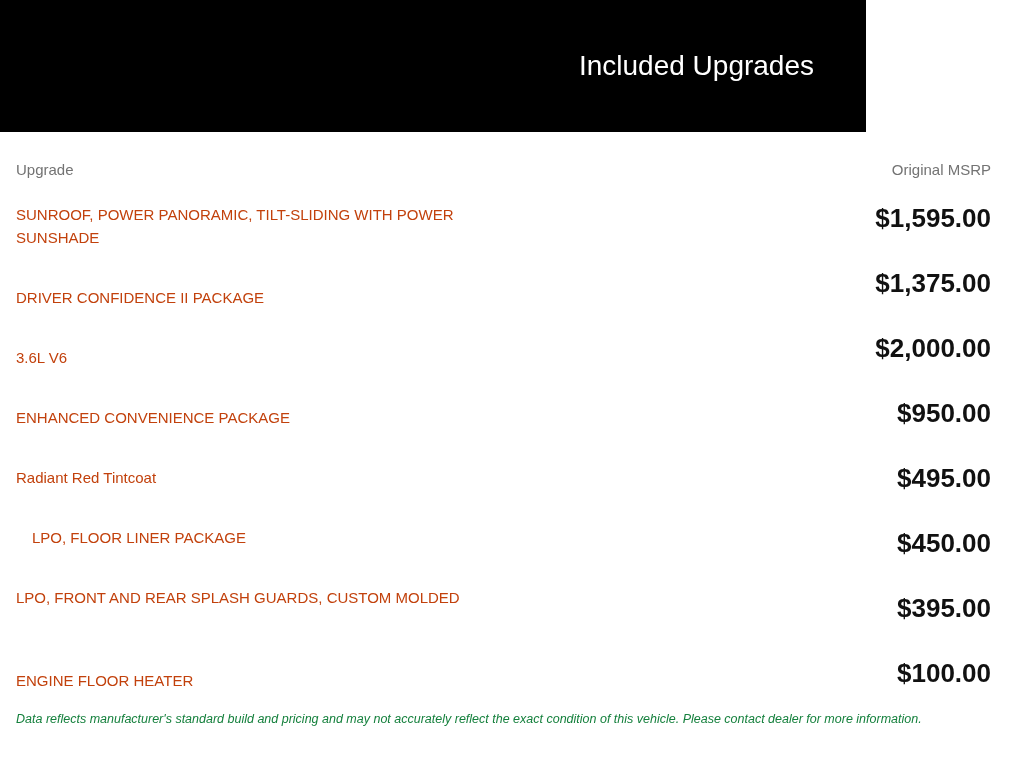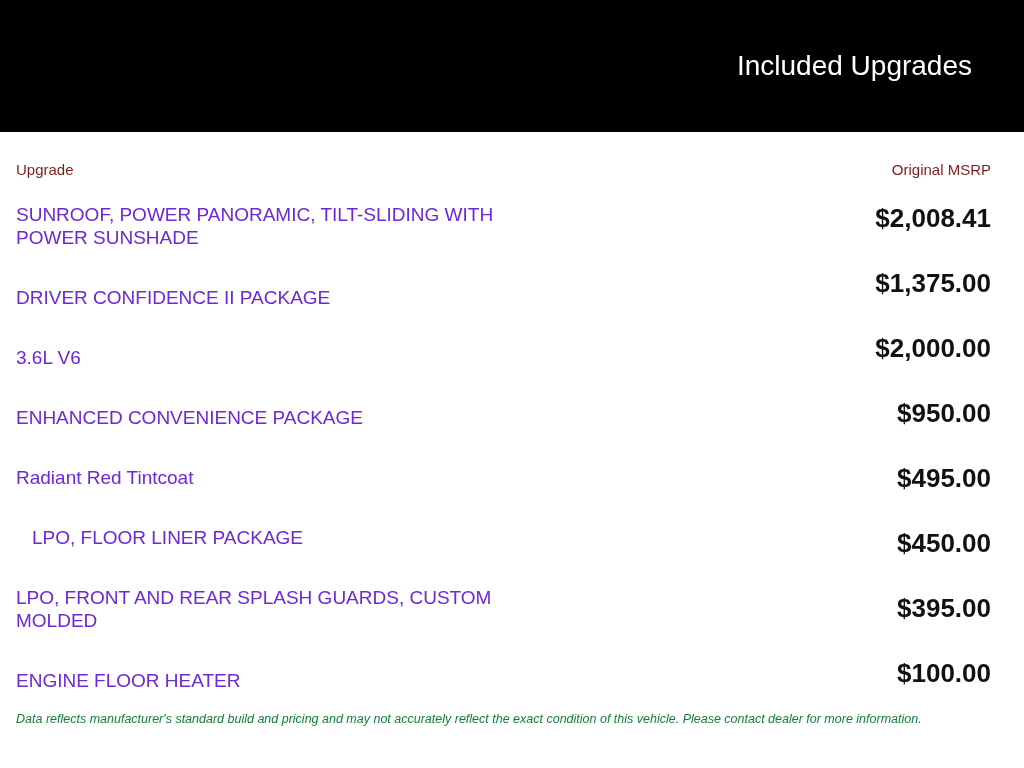--- a/index.html
+++ b/index.html
@@ -1,40 +1,40 @@
 <!DOCTYPE html>
 <html><head>
 <meta charset="utf-8">
 <style>
   html, body { margin:0; padding:0; }
   body { width:1024px; height:768px; background:#fff; font-family:"Liberation Sans", sans-serif; color:#111; overflow:hidden; position:relative; }
-  .header { position:absolute; left:0; top:0; width:1024px; height:132px; background:#000; }
+  .header { position:absolute; left:0; top:0; width:866px; height:132px; background:#000; }
   .header .title { position:absolute; right:52px; top:48px; color:#fff; font-size:28px; line-height:36px; }
-  .colhead { position:absolute; top:161px; font-size:15px; color:#7f1d1d; }
+  .colhead { position:absolute; top:161px; font-size:15px; color:#737373; }
   .colhead.left { left:16px; }
   .colhead.right { right:33px; }
   .row { position:absolute; left:16px; width:975px; height:60px; }
-  .row .name { position:absolute; left:0; width:520px; font-size:19px; line-height:23px; color:#6d28d9; }
+  .row .name { position:absolute; left:0; width:520px; font-size:15px; line-height:23px; color:#c2410c; }
   .row .price { position:absolute; right:0; top:0; font-size:26px; font-weight:bold; color:#111; }
   .footnote { position:absolute; left:16px; top:712px; font-size:12.5px; font-style:italic; color:#15803d; }
 </style>
 </head>
 <body>
 
 <div class="header">
   <div class="title">Included Upgrades</div>
 </div>
 
 <div class="colhead left">Upgrade</div>
 <div class="colhead right">Original MSRP</div>
 
 <div>
   <div class="row" style="top:203px;">
     <div class="name" style="top:0;">SUNROOF, POWER PANORAMIC, TILT-SLIDING WITH POWER SUNSHADE</div>
-    <div class="price">$2,008.41</div>
+    <div class="price">$1,595.00</div>
   </div>
   <div class="row" style="top:268px;">
     <div class="name" style="top:18px;">DRIVER CONFIDENCE II PACKAGE</div>
     <div class="price">$1,375.00</div>
   </div>
   <div class="row" style="top:333px;">
     <div class="name" style="top:13px;">3.6L V6</div>
     <div class="price">$2,000.00</div>
   </div>
   <div class="row" style="top:398px;">

